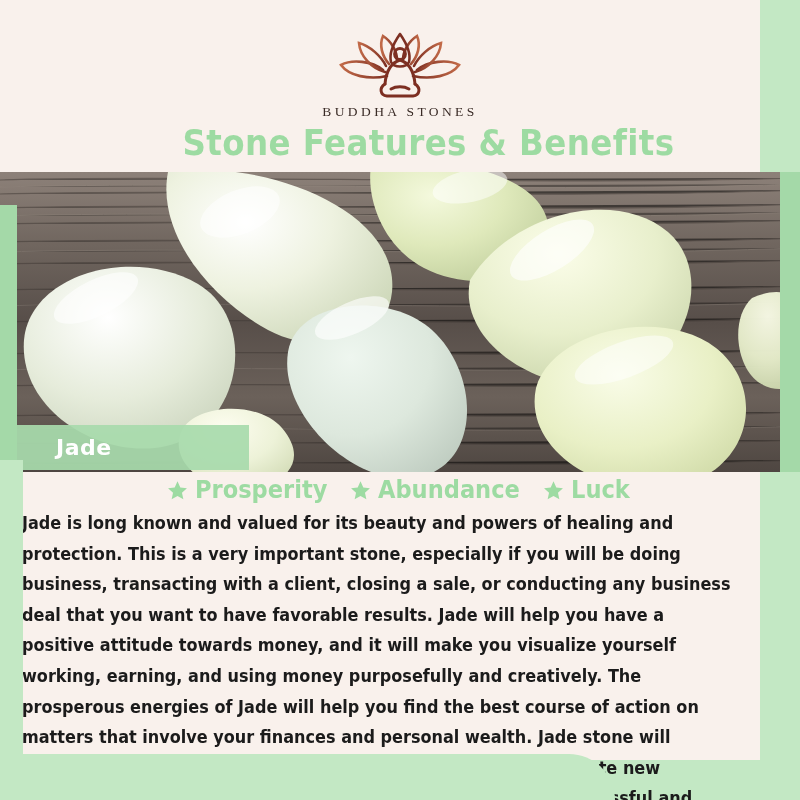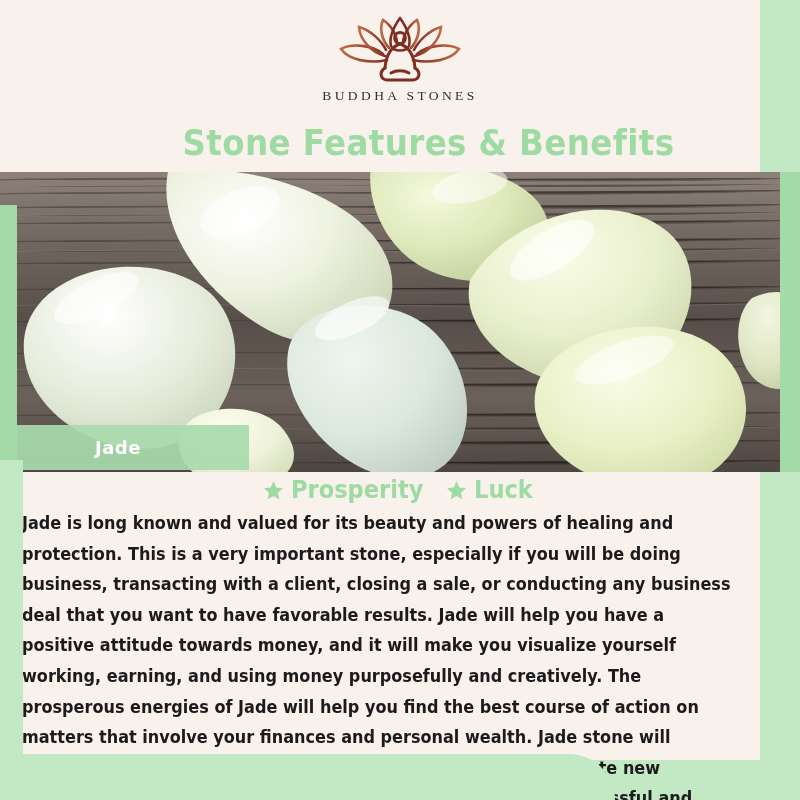--- a/index.html
+++ b/index.html
@@ -46,21 +46,21 @@
   .page-upper {
     position:absolute; left:0; top:0; width:760px; height:172px;
     background:#f9f1ec;
   }
 
   
   .header {
     position:absolute; left:0; top:0; width:800px; height:172px;
     display:flex; flex-direction:column;
     align-items:center; justify-content:flex-start;
-    padding-top:16px;
+    padding-top:32px;
   }
   .logo-wrap { display:flex; flex-direction:column; align-items:center; }
   .logo-mark { width:150px; height:68px; display:block; }
   .logo-text {
     font-family:"Liberation Serif", serif;
     font-size:13.5px;
     letter-spacing:3.4px;
     color:#3a2b26;
     margin-top:4px;
   }
@@ -91,23 +91,23 @@
 
   .jade-tag {
     position:absolute; left:17px; top:425px;
     width:232px; height:45px;
     background:rgba(168,218,172,0.93);
     display:flex; align-items:center;
   }
   .jade-tag span {
     font-family:"DejaVu Sans", sans-serif;
     font-weight:bold;
-    font-size:18px;
+    font-size:22px;
     color:#ffffff;
-    margin-left:78px;
+    margin-left:39px;
     letter-spacing:0.5px;
   }
 
   
   .benefits {
     position:absolute; left:0; top:476px; width:800px;
     display:flex; align-items:center; justify-content:center;
     gap:14px;
   }
   .benefit { display:flex; align-items:center; gap:7px; }
@@ -316,20 +316,28 @@
 
   <div class="benefit">
     <span>
       <svg class="star" viewBox="0 0 24 24" xmlns="http://www.w3.org/2000/svg">
         <polygon points="12,1.5 15.2,8.6 22.8,9.4 17.1,14.5 18.7,22 12,18.2 5.3,22 6.9,14.5 1.2,9.4 8.8,8.6" fill="#9ddba2"></polygon>
       </svg>
     </span>
     <span class="benefit-label">Prosperity</span>
   </div>
 
+  <div class="benefit">
+    <span>
+      <svg class="star" viewBox="0 0 24 24" xmlns="http://www.w3.org/2000/svg">
+        <polygon points="12,1.5 15.2,8.6 22.8,9.4 17.1,14.5 18.7,22 12,18.2 5.3,22 6.9,14.5 1.2,9.4 8.8,8.6" fill="#9ddba2"></polygon>
+      </svg>
+    </span>
+    <span class="benefit-label">Abundance</span>
+  </div>
 
   <div class="benefit">
     <span>
       <svg class="star" viewBox="0 0 24 24" xmlns="http://www.w3.org/2000/svg">
         <polygon points="12,1.5 15.2,8.6 22.8,9.4 17.1,14.5 18.7,22 12,18.2 5.3,22 6.9,14.5 1.2,9.4 8.8,8.6" fill="#9ddba2"></polygon>
       </svg>
     </span>
     <span class="benefit-label">Luck</span>
   </div>
 

